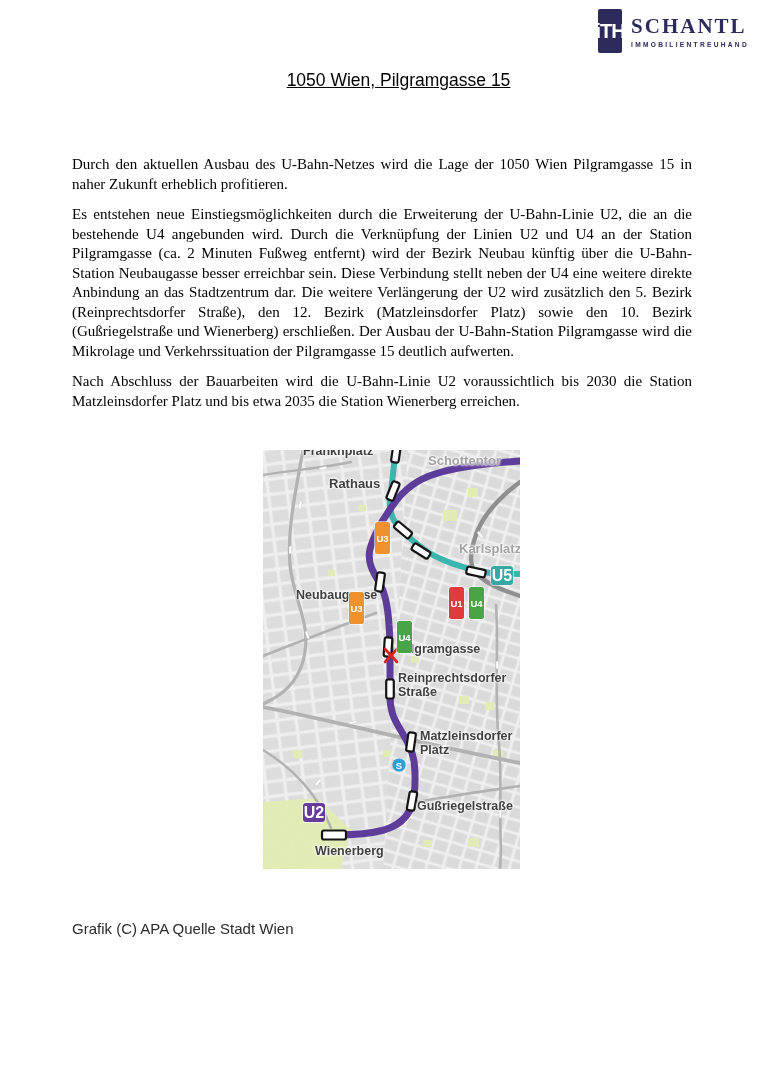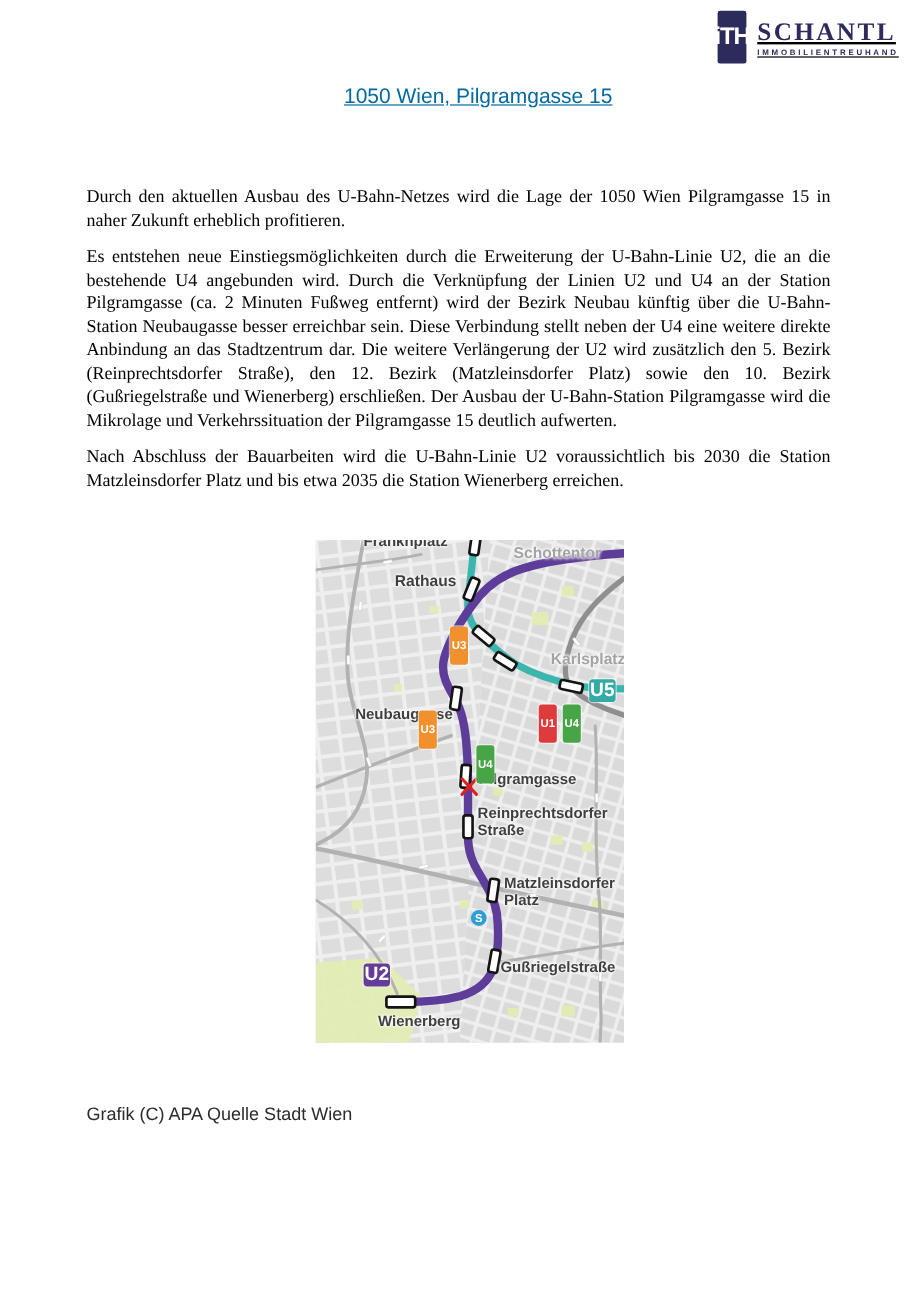--- a/index.html
+++ b/index.html
@@ -4,27 +4,27 @@
 <style>
   html,body{margin:0;padding:0;background:#ffffff;}
   .page{position:relative;width:764px;height:1080px;background:#ffffff;overflow:hidden;
         font-family:"Liberation Sans",sans-serif;}
 
   
   .logo{position:absolute;top:9px;right:15px;display:flex;align-items:flex-start;gap:9px;}
   .logo-mark{width:24px;height:44px;background:#2d2a5c;border-radius:2px;display:flex;
              align-items:center;justify-content:center;color:#fff;
              font-family:"Liberation Sans",sans-serif;font-weight:bold;font-size:20px;letter-spacing:-1px;}
-  .logo-right{padding-top:7px;text-decoration:underline;}
+  .logo-right{padding-top:7px;}
   .logo-name{font-family:"Liberation Serif",serif;font-weight:bold;font-size:21px;color:#2d2a5c;
              letter-spacing:2px;line-height:1;}
   .logo-tagline{font-size:6.6px;font-weight:bold;color:#2d2a5c;letter-spacing:2.3px;margin-top:4px;}
 
   
-  .title-block{position:absolute;top:69px;left:0;right:0;text-align:center;color:#0369a1;padding-left:33px;}
+  .title-block{position:absolute;top:69px;left:0;right:0;text-align:center;color:#000000;padding-left:33px;}
   .doc-title{font-size:17.5px;text-decoration:underline;line-height:1.3;}
   .doc-subtitle{font-size:17.5px;font-weight:bold;line-height:1.45;}
 
   
   .body-text{position:absolute;top:155px;left:72px;width:620px;
              font-family:"Liberation Serif",serif;font-size:15px;line-height:19.5px;
              text-align:justify;color:#000;}
   .body-text p{margin:0 0 11px 0;}
 
   

